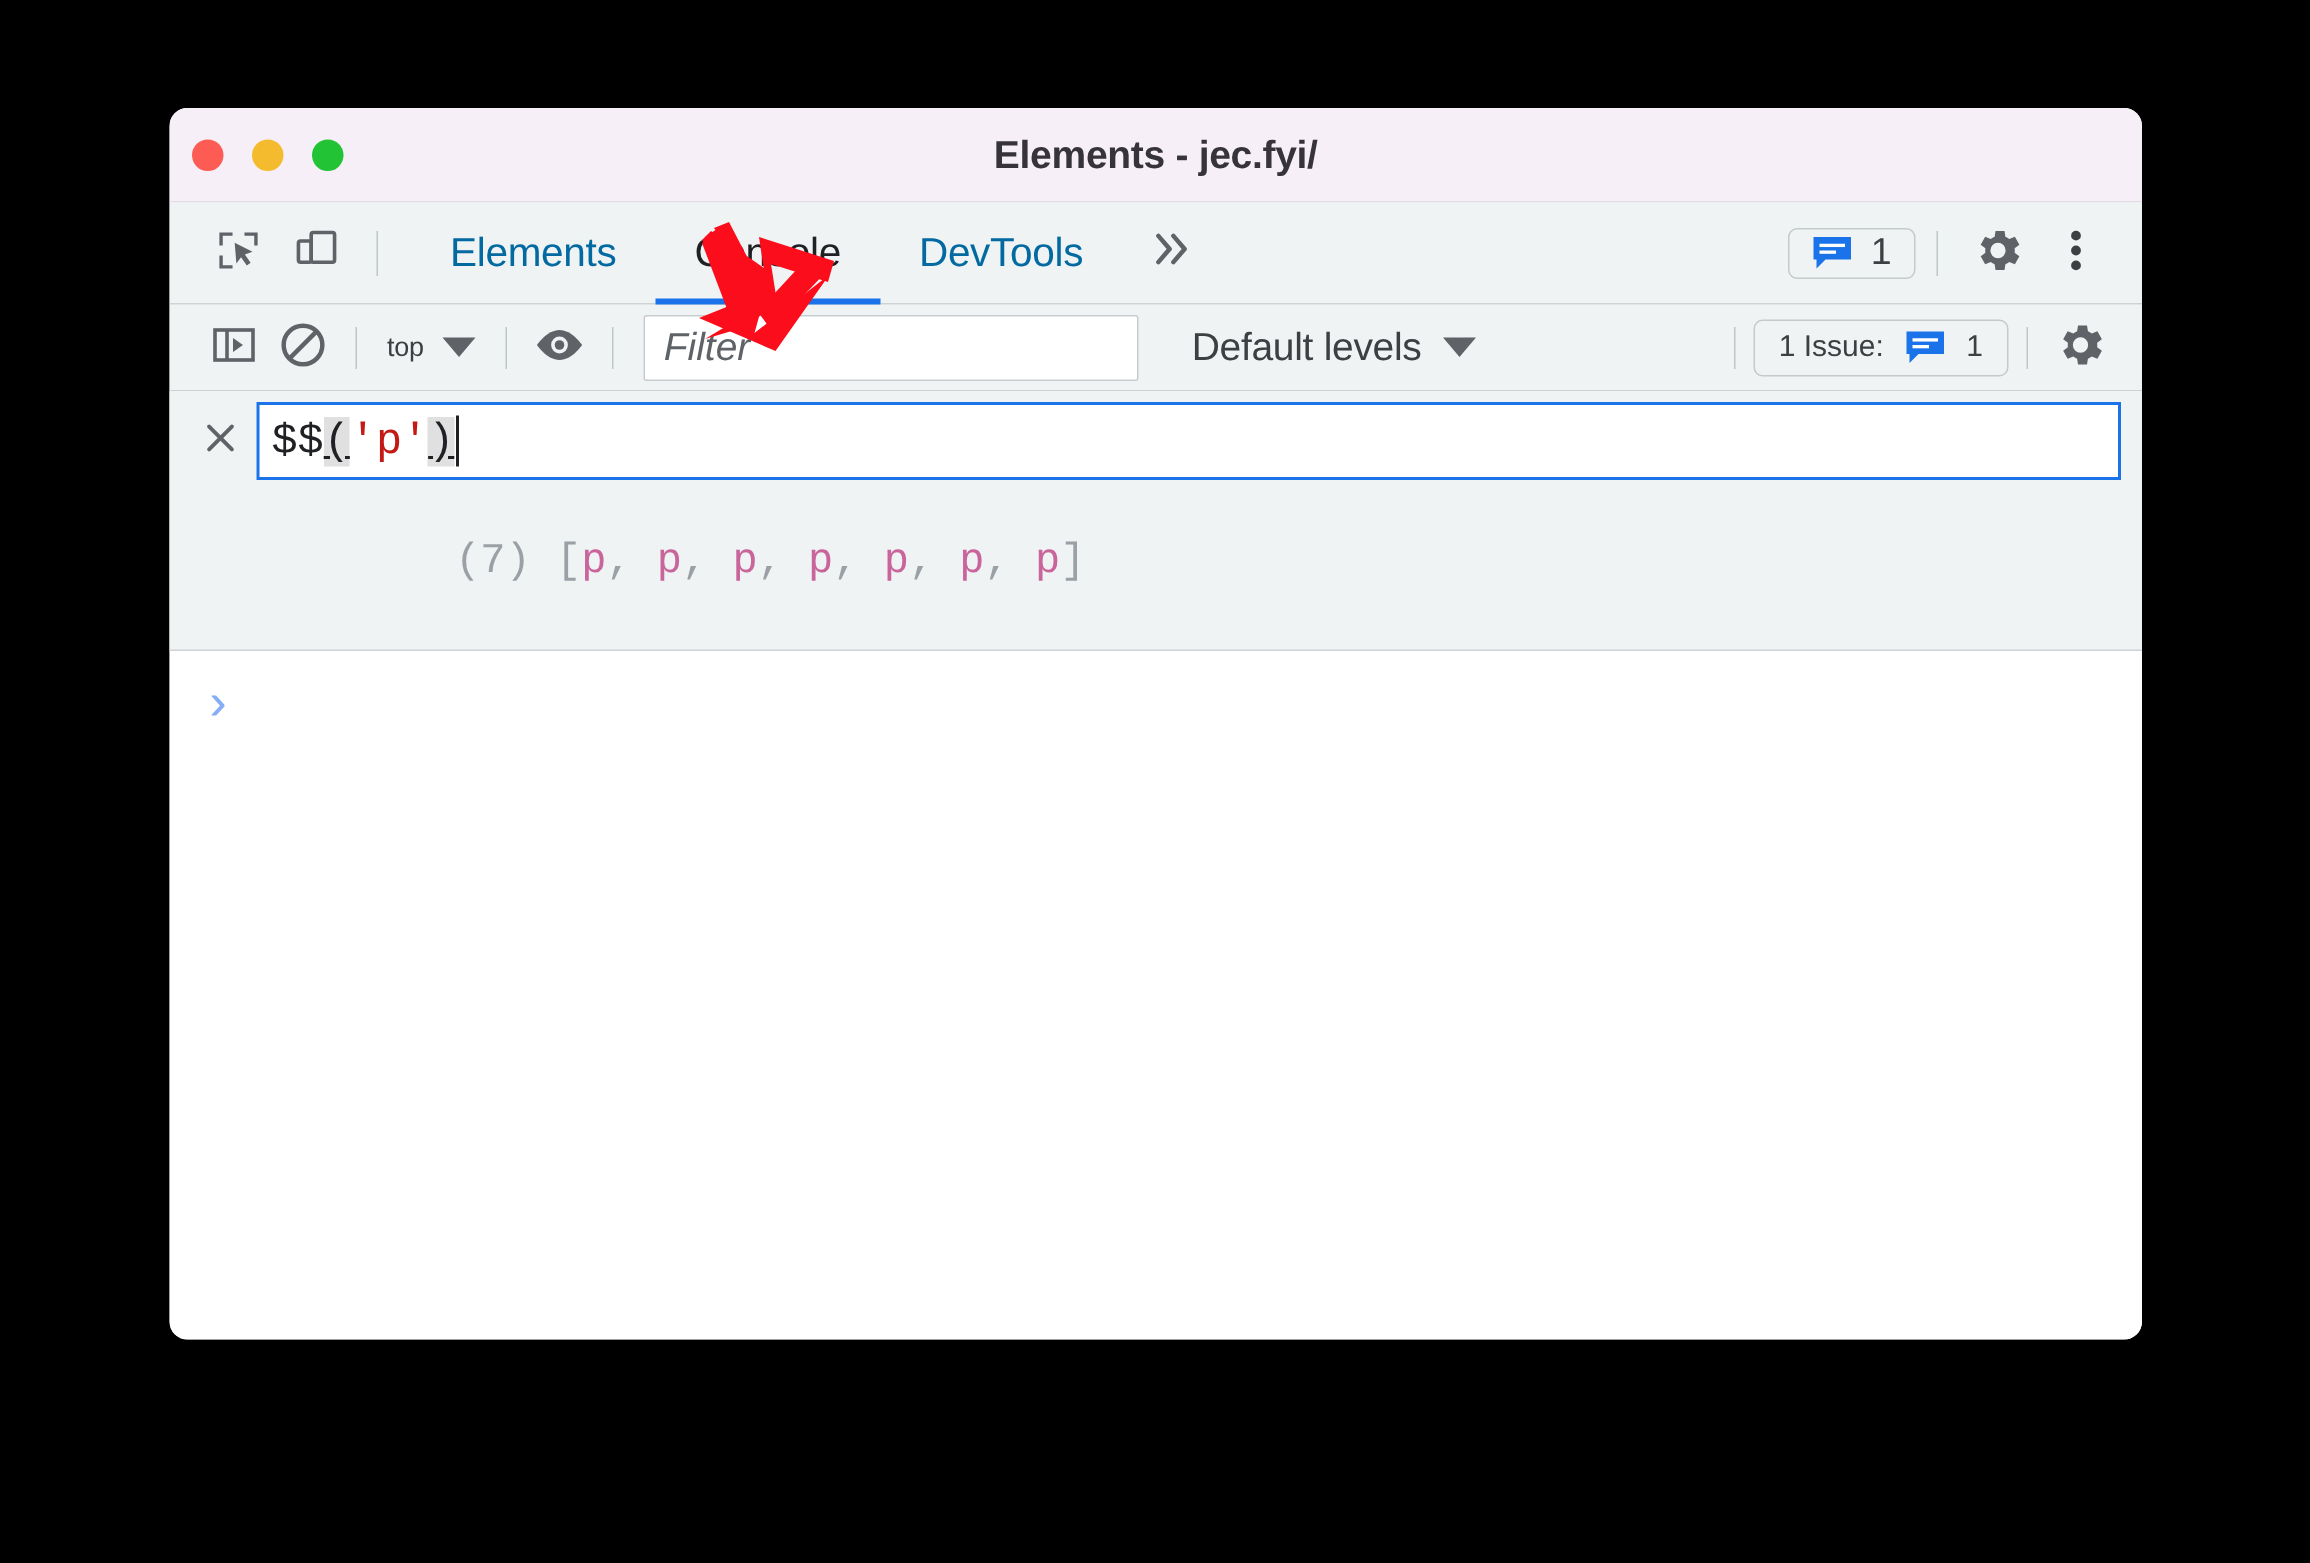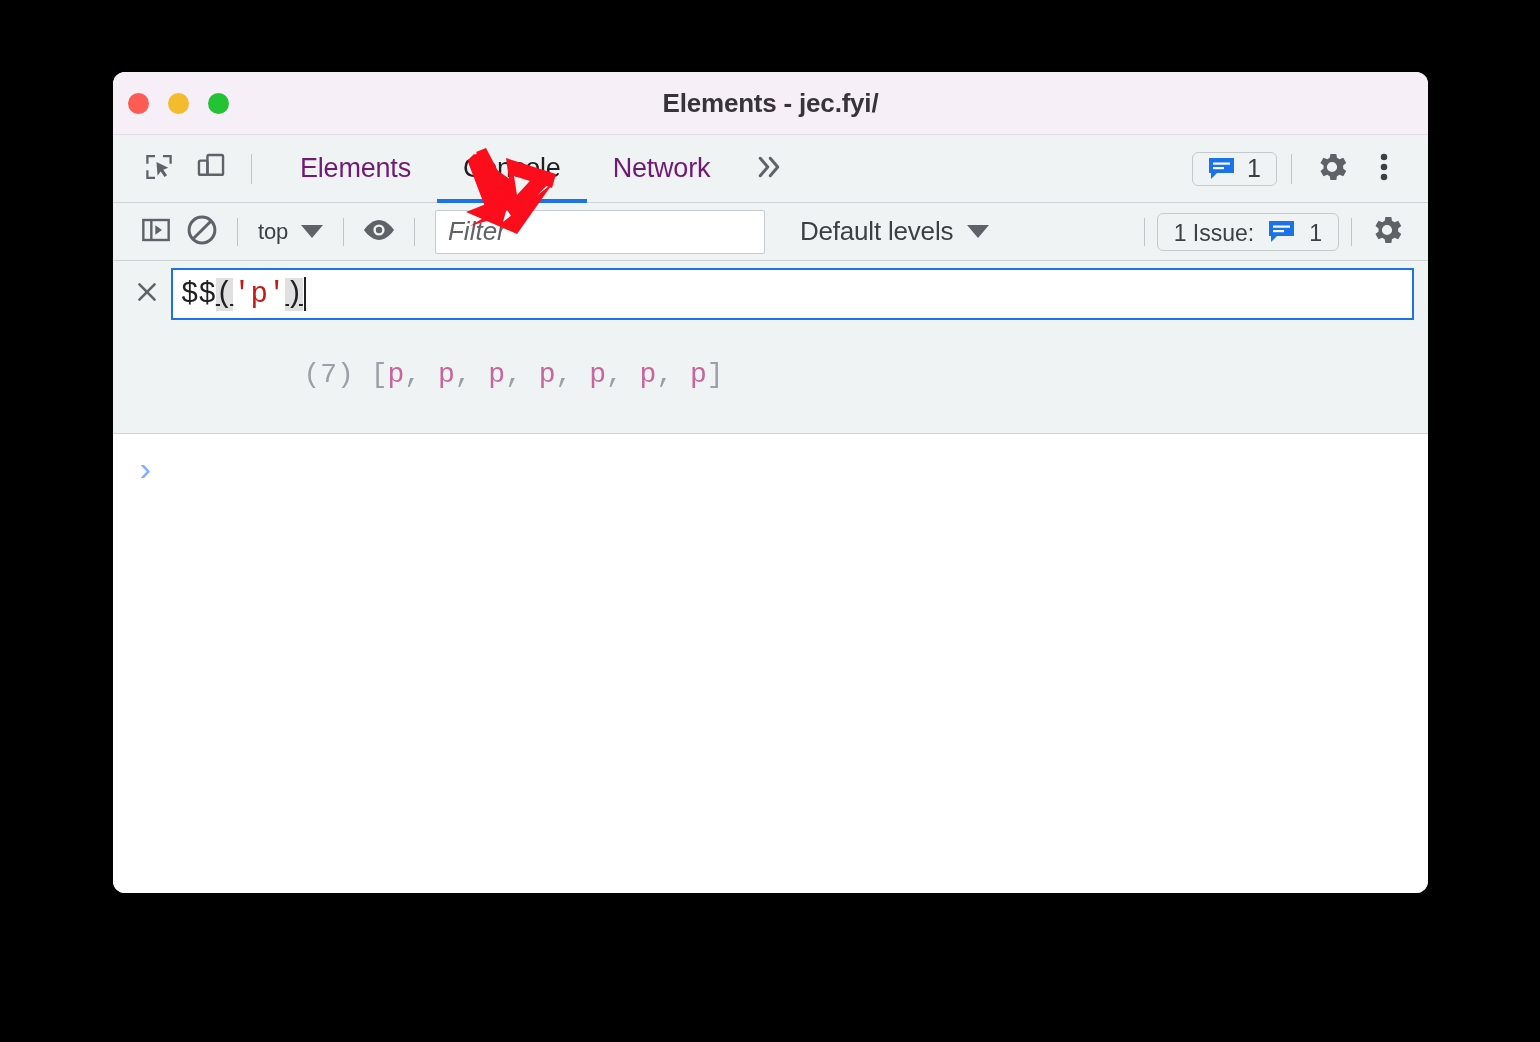--- a/index.html
+++ b/index.html
@@ -106,21 +106,21 @@
     display: flex;
     align-items: stretch;
     height: 68px;
     margin-left: 8px;
   }
   .tab {
     display: flex;
     align-items: center;
     padding: 0 26px;
     font-size: 27px;
-    color: #701a75;
+    color: #0369a1;
     cursor: pointer;
     position: relative;
     background: none;
     border: none;
     font-family: "Liberation Sans", sans-serif;
     letter-spacing: -0.2px;
   }
   .tab.active {
     color: #202124;
   }
@@ -197,21 +197,21 @@
     width: 1px;
     height: 28px;
     background: #bfc6c8;
     margin: 0 12px;
     flex: 0 0 auto;
   }
   #context-select {
     display: flex;
     align-items: center;
     gap: 13px;
-    font-size: 22px;
+    font-size: 18px;
     color: #3c4043;
     cursor: pointer;
     padding: 0 8px;
     letter-spacing: -0.2px;
   }
   #filter-input {
     width: 330px;
     height: 44px;
     border: 1px solid #c7cdcf;
     background: #ffffff;
@@ -231,26 +231,27 @@
     align-items: center;
     gap: 14px;
     font-size: 26px;
     color: #3c4043;
     cursor: pointer;
     margin-left: 35px;
     letter-spacing: -0.2px;
   }
   #issues-counter {
     display: flex;
+    align-items: center;
     gap: 14px;
     border: 1px solid #c4c9cb;
     border-radius: 6px;
     padding: 6px 16px;
     cursor: pointer;
-    font-size: 23px;
+    font-size: 20px;
     color: #3c4043;
     height: 38px;
     box-sizing: border-box;
     background: #eff3f4;
   }
   .caret {
     width: 0; height: 0;
     border-left: 11px solid transparent;
     border-right: 11px solid transparent;
     border-top: 13px solid #5f6368;
@@ -379,21 +380,21 @@
             <rect x="3.5" y="7.5" width="6" height="10" rx="1" fill="none" stroke="#5f6368" stroke-width="1.7"></rect>
           </svg>
         </span>
       </button>
       <span class="vdivider"></span>
     </div>
 
     <div id="tab-list">
       <button class="tab">Elements</button>
       <button class="tab active">Console</button>
-      <button class="tab">Network</button>
+      <button class="tab">DevTools</button>
     </div>
 
     <div id="more-tabs">
       <span>
         <svg width="36" height="30" viewBox="0 0 24 24" aria-hidden="true">
           <path d="M5 5l6 7-6 7" fill="none" stroke="#5f6368" stroke-width="2.4" stroke-linecap="round" stroke-linejoin="round"></path>
           <path d="M13 5l6 7-6 7" fill="none" stroke="#5f6368" stroke-width="2.4" stroke-linecap="round" stroke-linejoin="round"></path>
         </svg>
       </span>
     </div>

